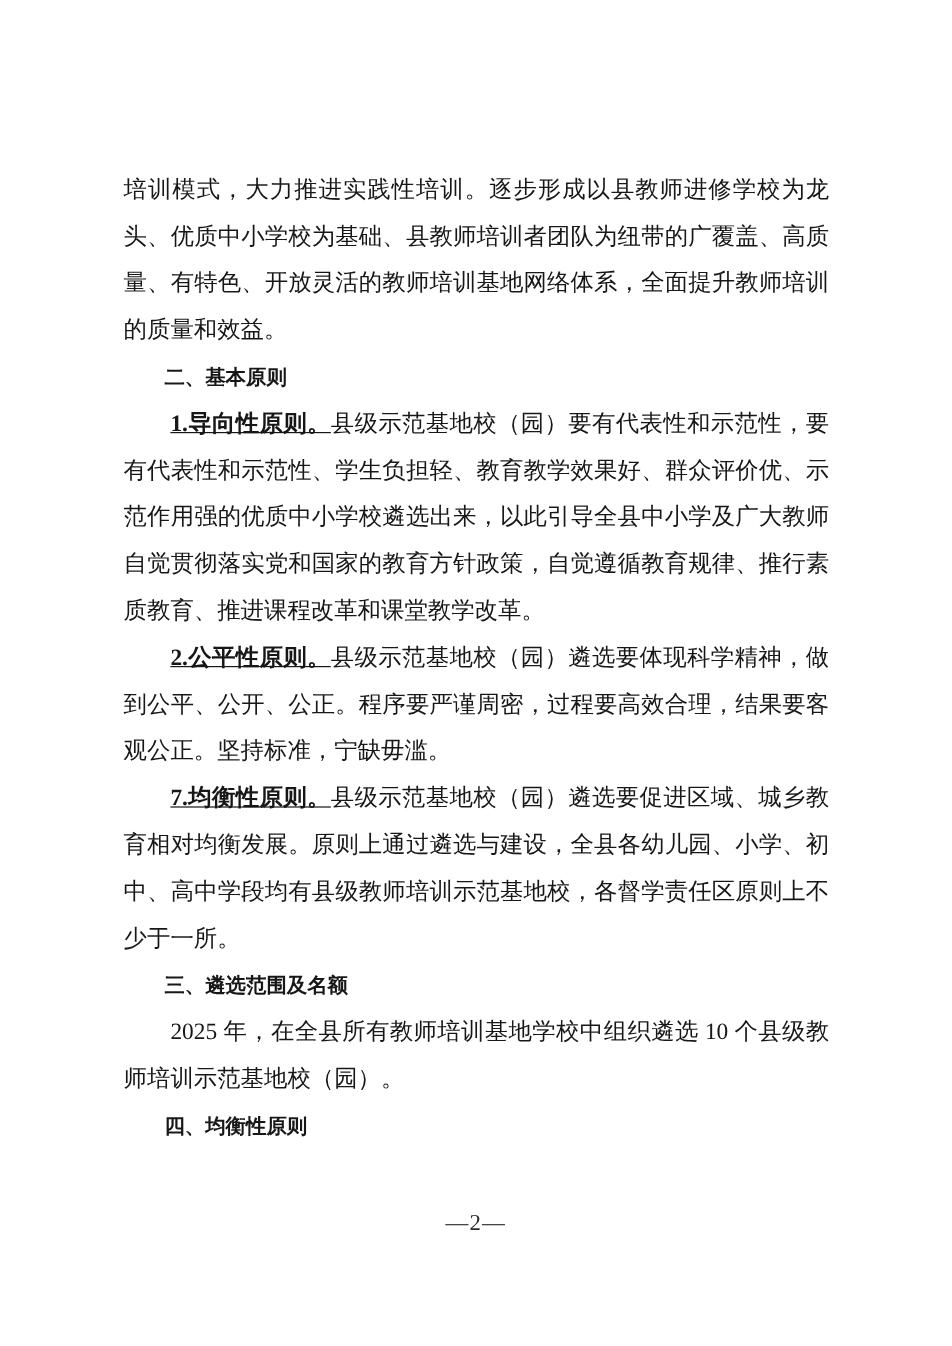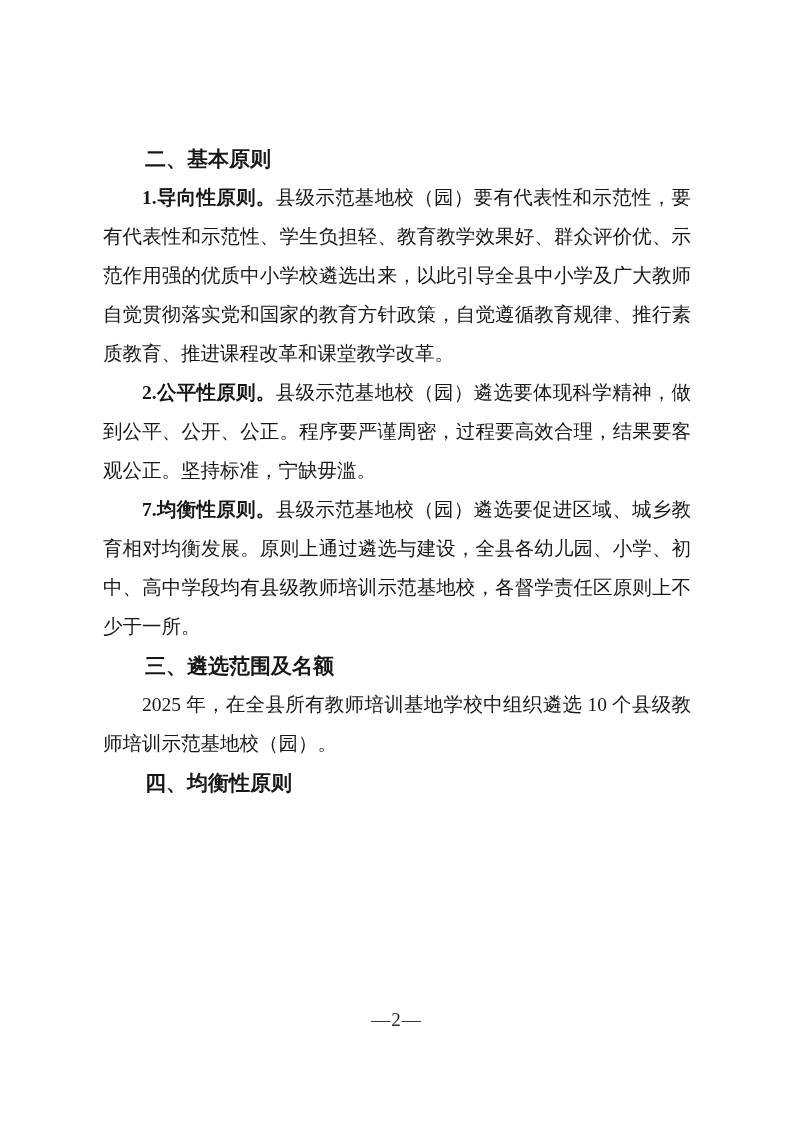--- a/index.html
+++ b/index.html
@@ -30,29 +30,30 @@
     margin: 0;
     padding: 0;
     text-indent: 2em;
   }
   .para.no-indent {
     text-indent: 0;
   }
   .section-heading {
     margin: 0;
     padding: 0;
-    font-size: 21px;
+    font-size: 17px;
     line-height: 39px;
     font-weight: bold;
     text-indent: 2em;
     font-family: "Liberation Sans", "DejaVu Sans", sans-serif;
     text-align: left;
   }
   .lead-bold {
     font-weight: bold;
+    text-decoration: underline;
   }
   .page-footer {
     position: absolute;
     left: 0;
     right: 0;
     top: 1005px;
     text-align: center;
     font-size: 19px;
     line-height: 30px;
     color: #2b2b2b;
@@ -60,20 +61,21 @@
     letter-spacing: 1px;
   }
 </style>
 </head>
 <body>
 
 <div class="page">
 
   <div class="body-text">
 
+    <p class="para no-indent">培训模式，大力推进实践性培训。逐步形成以县教师进修学校为龙头、优质中小学校为基础、县教师培训者团队为纽带的广覆盖、高质量、有特色、开放灵活的教师培训基地网络体系，全面提升教师培训的质量和效益。</p>
 
     <h2 class="section-heading">二、基本原则</h2>
 
     <p class="para"><span class="lead-bold">1.导向性原则。</span><span>县级示范基地校（园）要有代表性和示范性，要有代表性和示范性、学生负担轻、教育教学效果好、群众评价优、示范作用强的优质中小学校遴选出来，以此引导全县中小学及广大教师自觉贯彻落实党和国家的教育方针政策，自觉遵循教育规律、推行素质教育、推进课程改革和课堂教学改革。</span></p>
 
     <p class="para"><span class="lead-bold">2.公平性原则。</span><span>县级示范基地校（园）遴选要体现科学精神，做到公平、公开、公正。程序要严谨周密，过程要高效合理，结果要客观公正。坚持标准，宁缺毋滥。</span></p>
 
     <p class="para"><span class="lead-bold">7.均衡性原则。</span><span>县级示范基地校（园）遴选要促进区域、城乡教育相对均衡发展。原则上通过遴选与建设，全县各幼儿园、小学、初中、高中学段均有县级教师培训示范基地校，各督学责任区原则上不少于一所。</span></p>
 
     <h2 class="section-heading">三、遴选范围及名额</h2>

